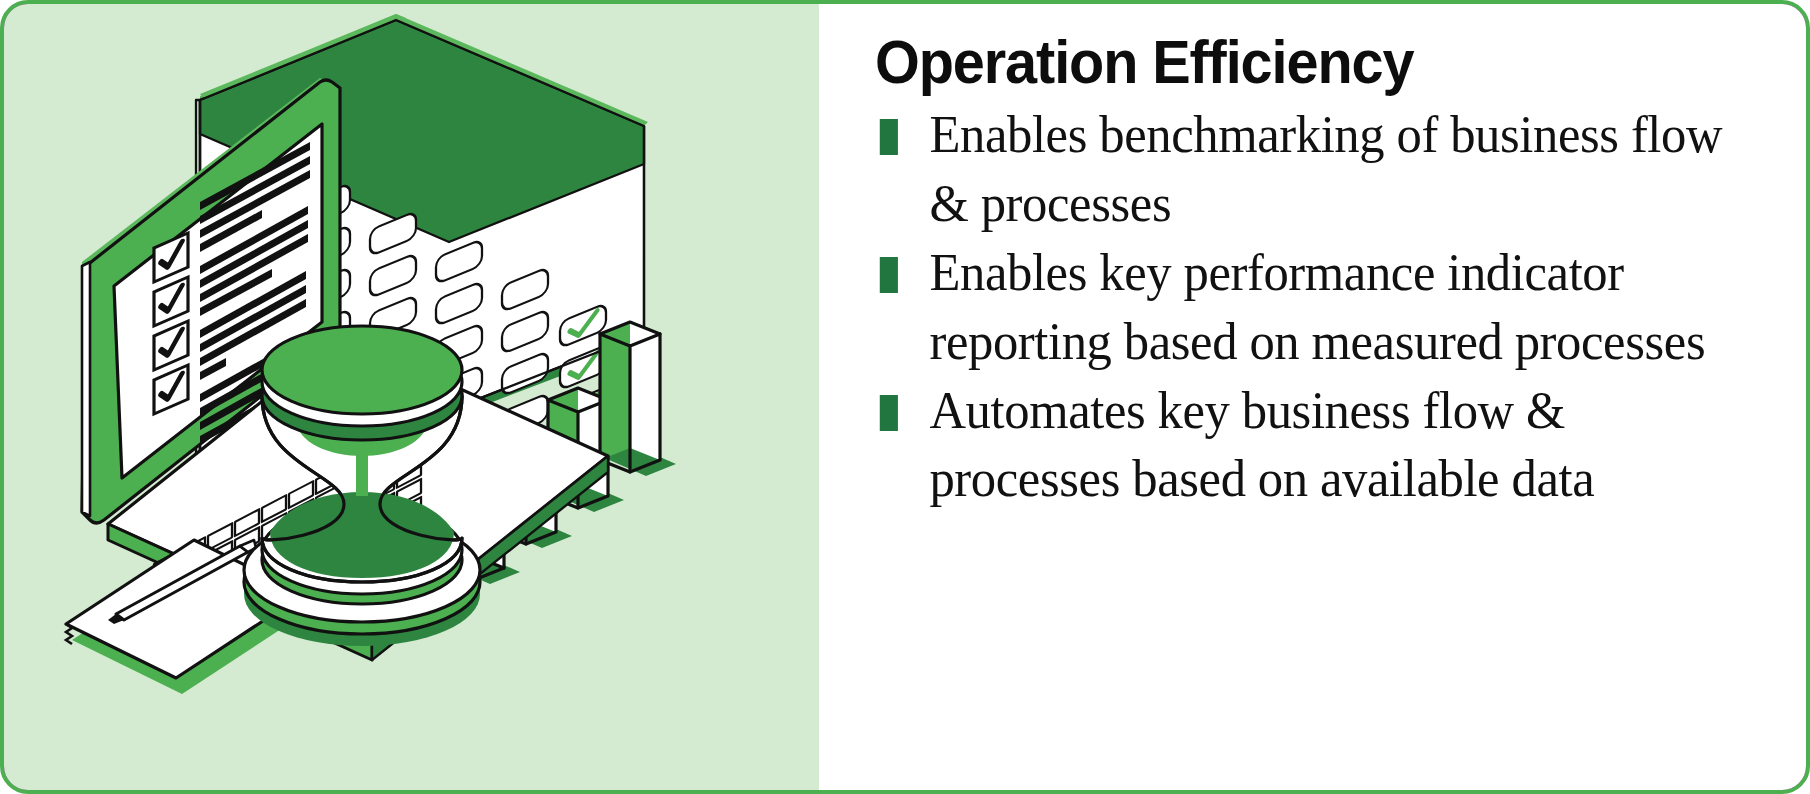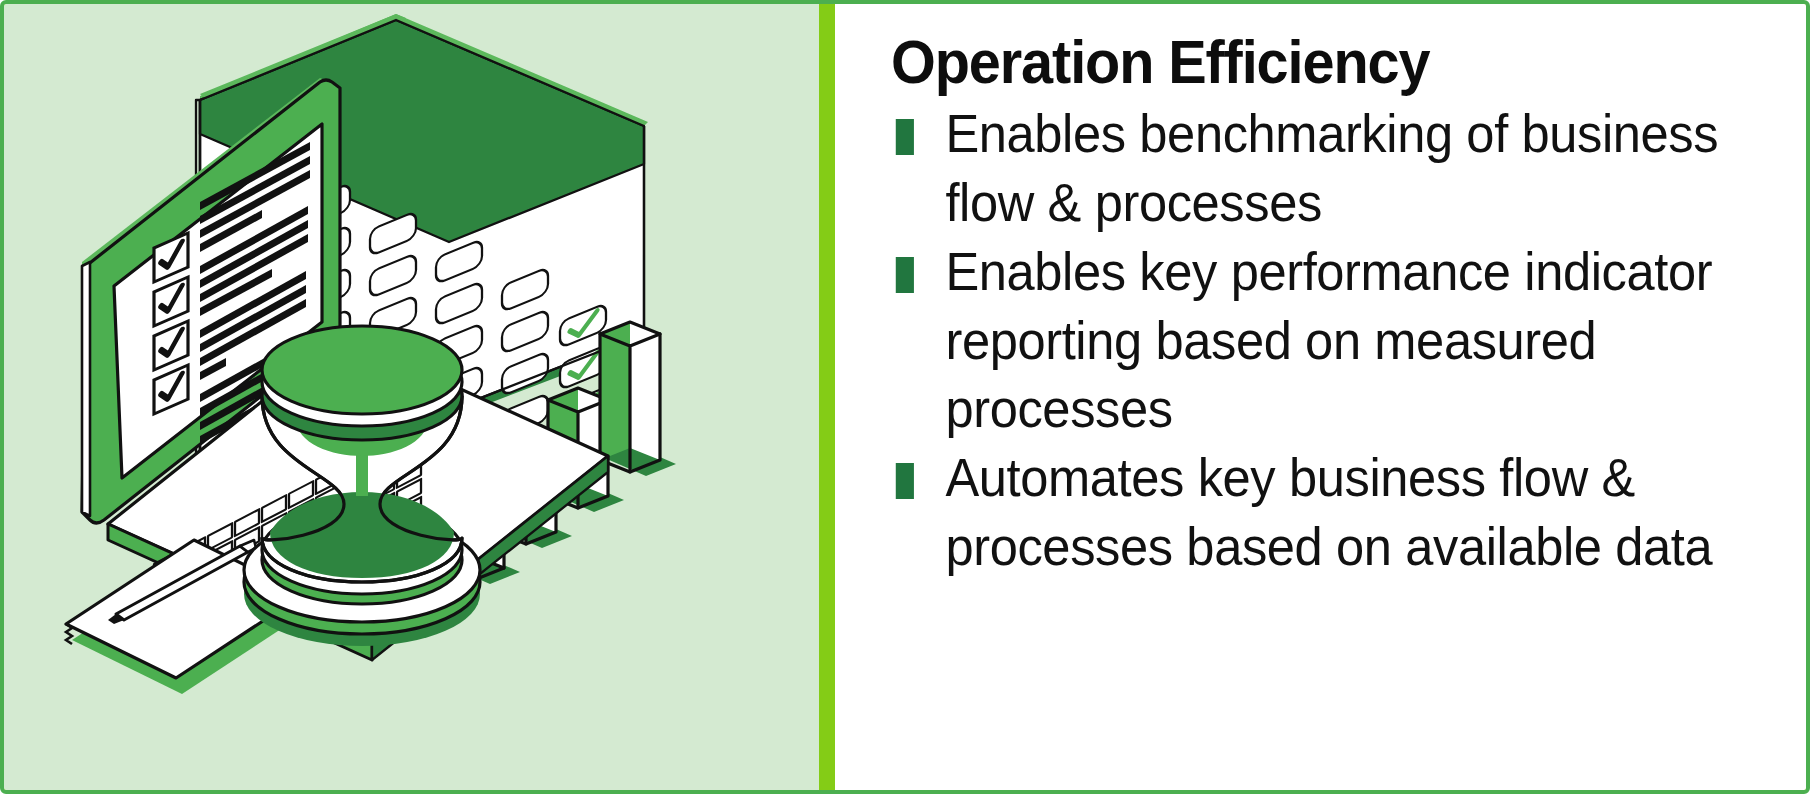--- a/index.html
+++ b/index.html
@@ -9,25 +9,24 @@
   }
   body {
     font-family: "Liberation Sans", sans-serif;
   }
   .card {
     position: relative;
     width: 1810px;
     height: 794px;
     box-sizing: border-box;
     border: 4px solid #4CAF50;
-    border-radius: 6px;
+    border-radius: 28px;
     overflow: hidden;
     display: flex;
-    background: #84cc16;
-    gap: 16px;
+    background: #701a75;
   }
   
   .illus-panel {
     position: relative;
     width: 815px;
     flex: 0 0 815px;
     background: #D4EAD1;
     overflow: hidden;
   }
   .illus-panel svg {
@@ -57,20 +56,21 @@
     color: #0d0d0d;
     margin: 0 0 6px 0;
     transform: scaleX(0.93);
     transform-origin: left center;
     white-space: nowrap;
   }
   .bullets {
     list-style: none;
     margin: 0;
     padding: 0;
+    font-family: Liberation Serif, serif;
   }
   .bullet-item {
     position: relative;
     display: block;
     padding-left: 57px;
     margin: 0 0 1px 0;
     font-size: 53px;
     line-height: 1.29;
     color: #111111;
     font-weight: 400;

